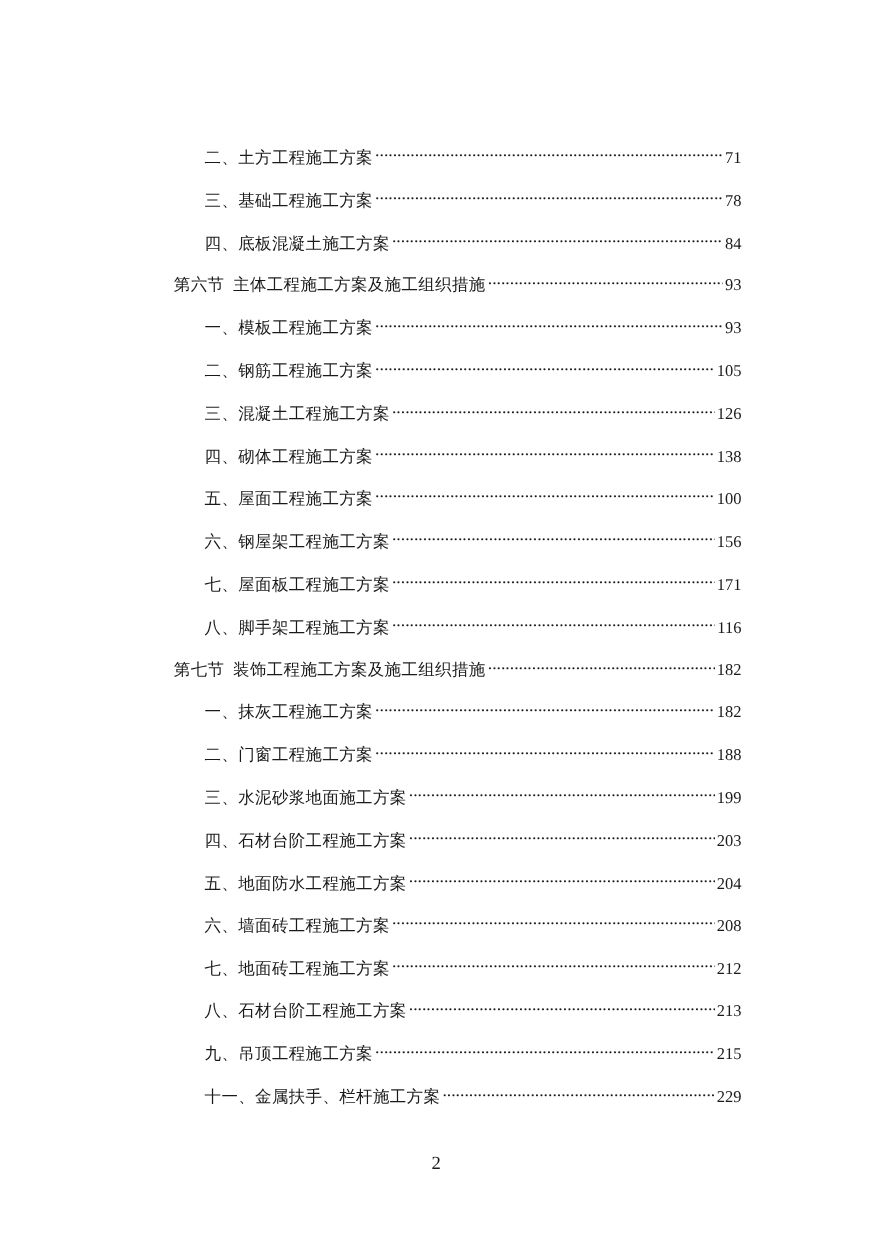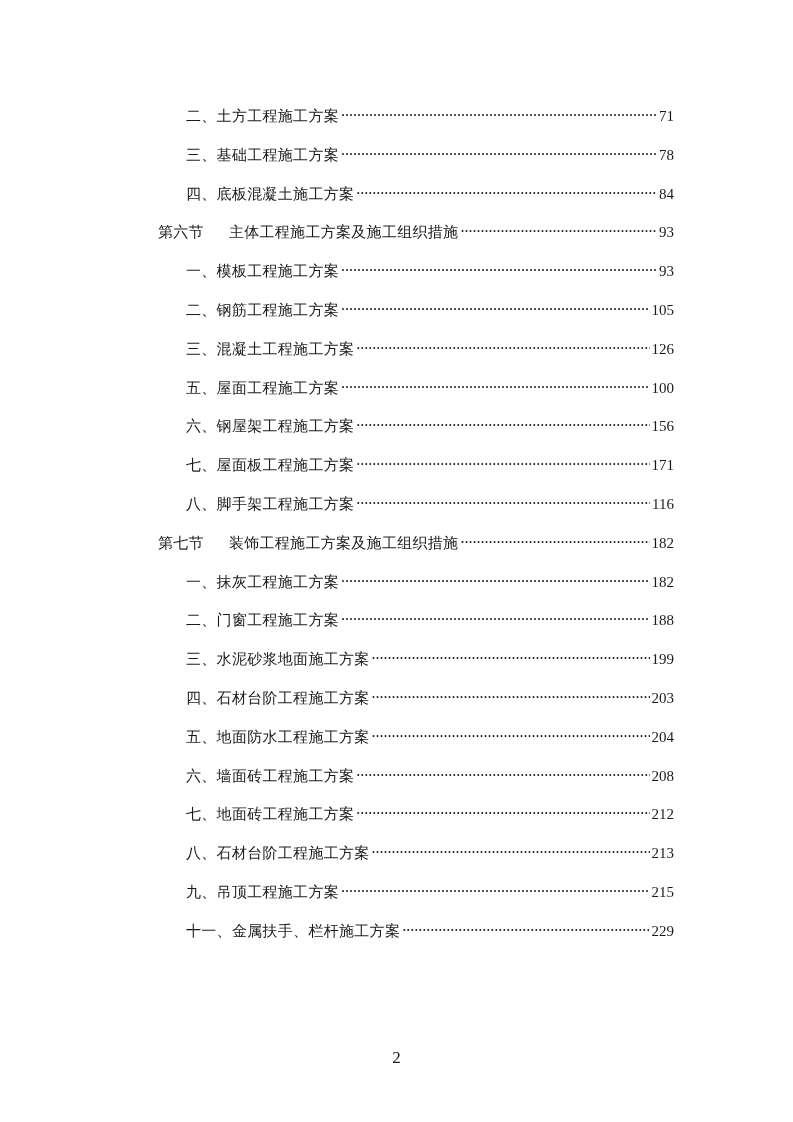--- a/index.html
+++ b/index.html
@@ -30,21 +30,21 @@
       white-space: nowrap;
     }
     .toc-row.level-2 {
       padding-left: 28px;
     }
     .toc-title {
       flex: 0 0 auto;
       letter-spacing: 0.3px;
     }
     .toc-title .sec-num {
-      margin-right: 25px;
+      margin-right: 8px;
     }
     .toc-leader {
       flex: 1 1 auto;
       overflow: hidden;
       margin: 0 2px;
       position: relative;
       height: 16px;
       align-self: baseline;
     }
     .toc-leader::after {
@@ -52,20 +52,21 @@
       position: absolute;
       left: 0;
       bottom: -3px;
       font-size: 16px;
       letter-spacing: 0px;
       color: #1a1a1a;
     }
     .toc-page {
       flex: 0 0 auto;
       text-align: left;
+      margin-top: 28px;
     }
     .page-number {
       position: absolute;
       left: 0;
       width: 793px;
       top: 1048px;
       text-align: center;
       font-size: 17px;
       color: #1a1a1a;
     }
@@ -110,20 +111,25 @@
     <span class="toc-leader"></span>
     <span class="toc-page">105</span>
   </div>
 
   <div class="toc-row level-2">
     <span class="toc-title">三、混凝土工程施工方案</span>
     <span class="toc-leader"></span>
     <span class="toc-page">126</span>
   </div>
 
+  <div class="toc-row level-2">
+    <span class="toc-title">四、砌体工程施工方案</span>
+    <span class="toc-leader"></span>
+    <span class="toc-page">138</span>
+  </div>
 
   <div class="toc-row level-2">
     <span class="toc-title">五、屋面工程施工方案</span>
     <span class="toc-leader"></span>
     <span class="toc-page">100</span>
   </div>
 
   <div class="toc-row level-2">
     <span class="toc-title">六、钢屋架工程施工方案</span>
     <span class="toc-leader"></span>

